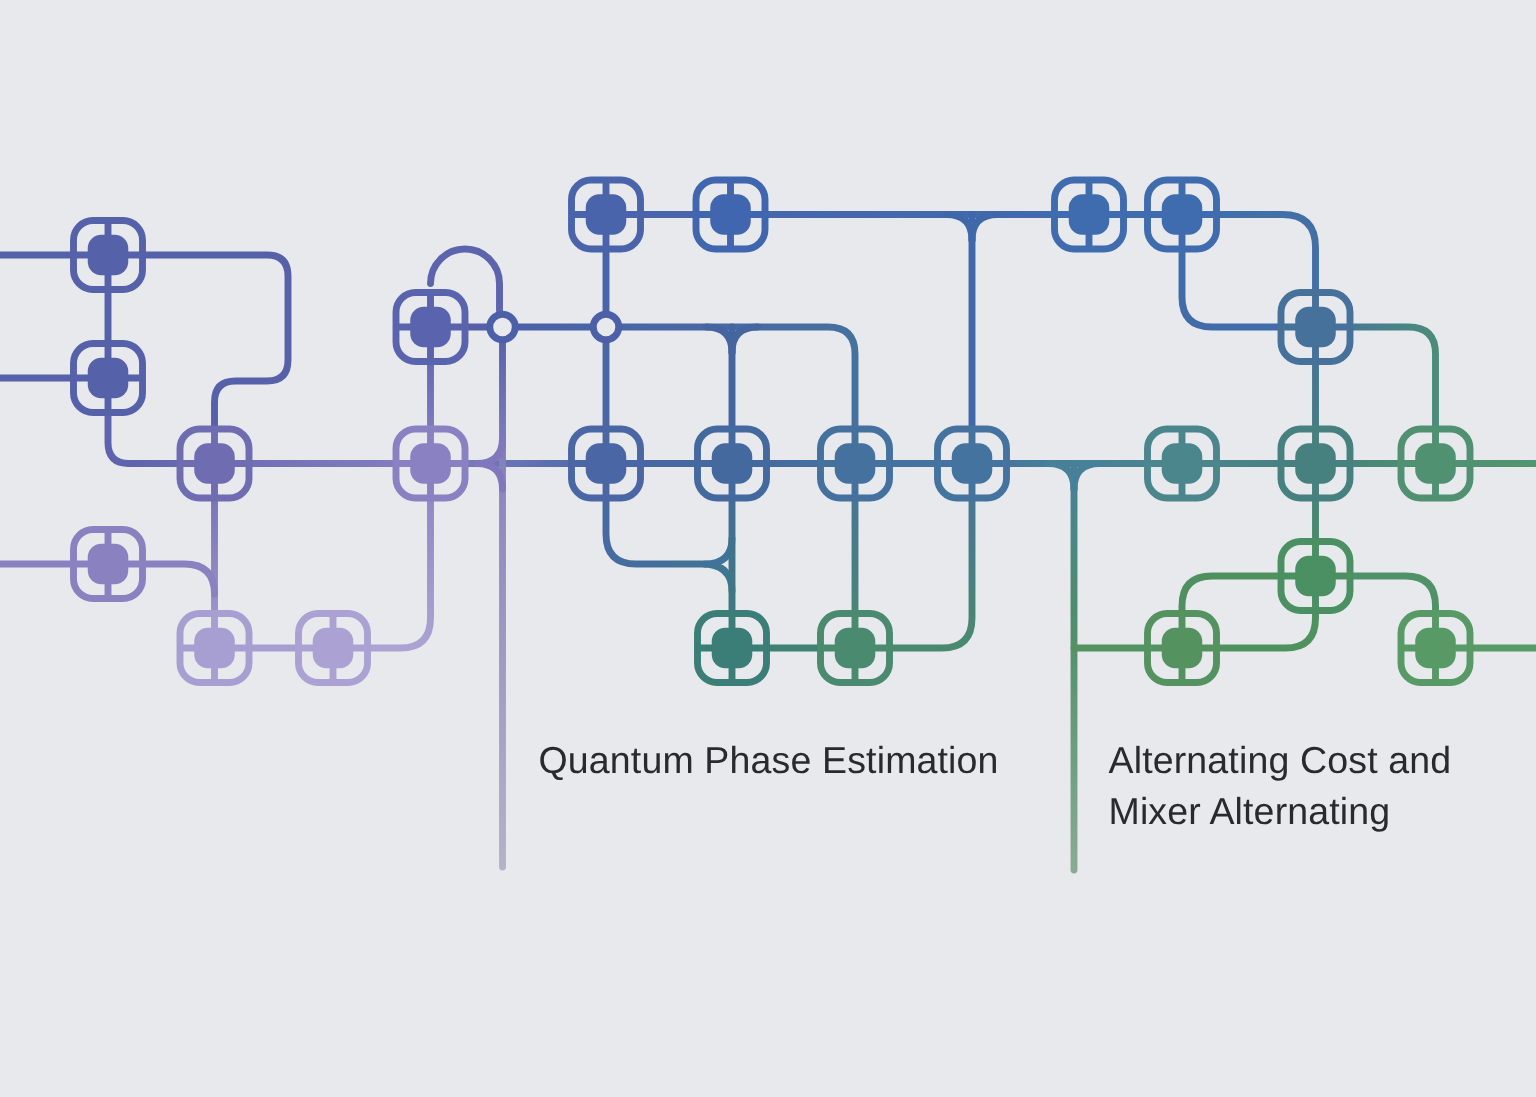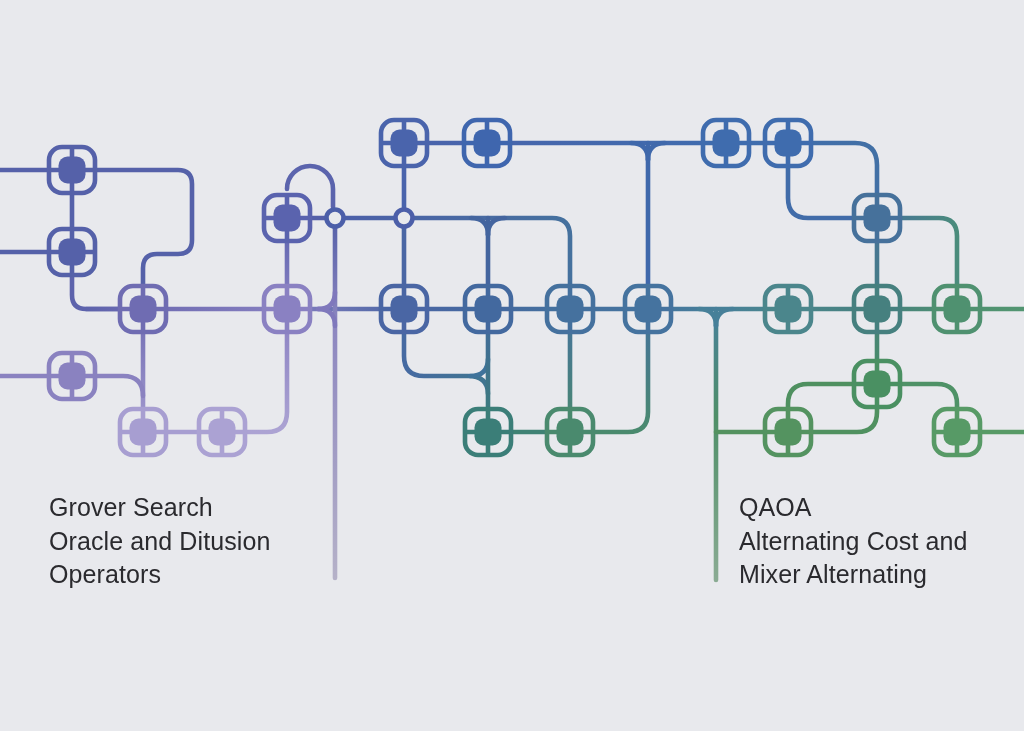--- a/index.html
+++ b/index.html
@@ -291,28 +291,23 @@
           <line x1="957" y1="411" x2="957" y2="453" stroke="#579a66" stroke-width="4.6"></line>
           <rect x="943.5" y="418.5" width="27" height="27" rx="9" fill="#579a66"></rect>
         </g>
       </g>
     <g id="junction-circles">
         <circle cx="335" cy="218" r="8.5" fill="#e8e9ed" stroke="#4c5fa9" stroke-width="4.6"></circle>
         <circle cx="404" cy="218" r="8.5" fill="#e8e9ed" stroke="#4c5fa9" stroke-width="4.6"></circle>
       </g>
   </svg>
 
-  <div class="label-block" style="left:49px;top:491px">
-    <span class="label-line">Grover Search</span>
-    <span class="label-line">Oracle and Ditusion</span>
-    <span class="label-line">Operators</span>
+
+  <div class="label-block" style="left:359px;top:491px">
+    <span class="label-line">Quantum Phase Estimation</span>
   </div>
 
-  <div class="label-block" style="left:359px;top:491px">
-  </div>
-
   <div class="label-block" style="left:739px;top:491px">
-    <span class="label-line">QAOA</span>
     <span class="label-line">Alternating Cost and</span>
     <span class="label-line">Mixer Alternating</span>
   </div>
 
 </div>
 
 </body></html>

